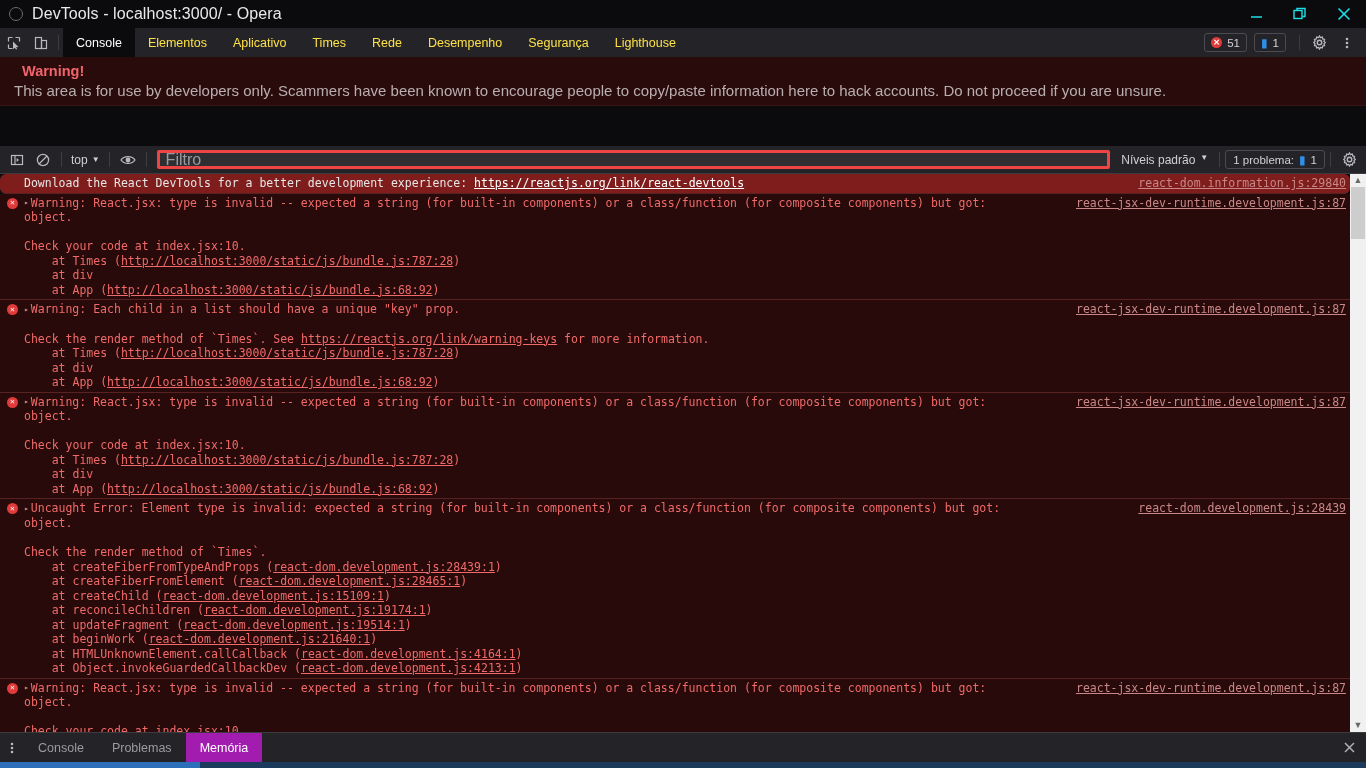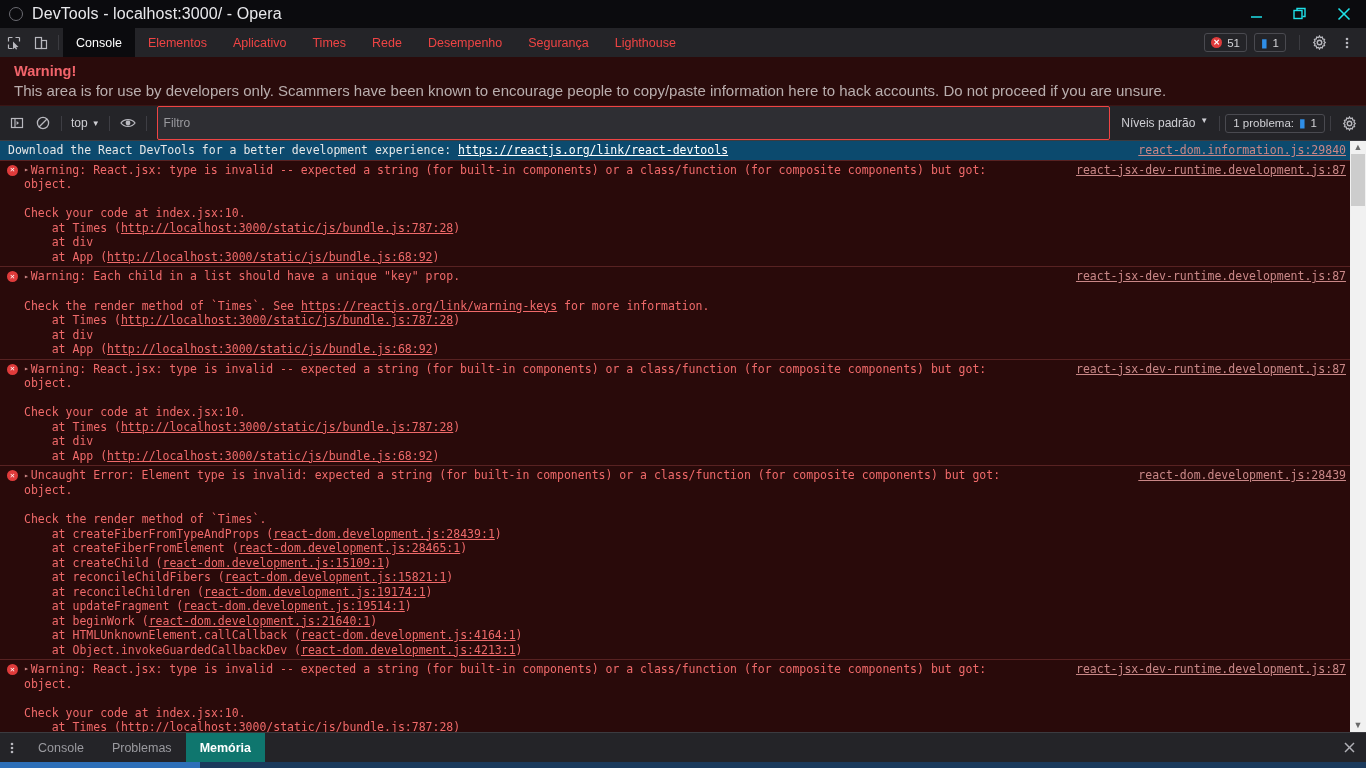--- a/index.html
+++ b/index.html
@@ -36,21 +36,21 @@
     background: #242428;
     display: flex; align-items: stretch;
     position: relative;
   }
   .dt-icon-btn {
     width: 27px; display: flex; align-items: center; justify-content: center;
   }
   .dt-sep { width: 1px; margin: 7px 4px; background: #3b3b40; }
   .dt-tab {
     display: flex; align-items: center; padding: 0 13px;
-    color: #ef4444; font-size: 12.5px; white-space: nowrap;
+    color: #fde047; font-size: 12.5px; white-space: nowrap;
   }
   .dt-tab.active { background: #0b0b0e; color: #ffffff; }
   .dt-right { margin-left: auto; display: flex; align-items: center; padding-right: 6px; }
   .pill {
     display: flex; align-items: center; gap: 5px;
     border: 1px solid #4a4a50; border-radius: 3px;
     height: 19px; padding: 0 6px; margin-right: 7px;
     color: #d2d2d6; font-size: 11.5px;
   }
   .dot-err {
@@ -59,39 +59,40 @@
     color: #fff; font-size: 8px; line-height: 1; font-weight: bold;
   }
   .msg-ico { color: #2f8fe8; font-size: 12px; line-height: 1; }
 
   
   .warn-banner {
     flex: 0 0 49px; background: #2a0b0b;
     padding: 6px 14px 0 14px;
     border-bottom: 1px solid #3a1414;
   }
-  .warn-title { color: #f2646b; font-size: 14.5px; font-weight: bold; margin-bottom: 3px; }
+  .warn-title { color: #f2646b; font-size: 14.5px; font-weight: bold; margin-bottom: 3px; margin-left: 8px; }
   .warn-text { color: #b9aeae; font-size: 15px; }
 
   
   .filterbar {
     flex: 0 0 28px; background: #242428;
     display: flex; align-items: center; gap: 0;
     border-bottom: 1px solid #3b3b40;
     padding: 0 4px;
+    margin-top: 40px;
   }
   .fb-btn { width: 26px; height: 26px; display: flex; align-items: center; justify-content: center; }
   .fb-sep { width: 1px; height: 15px; background: #3e3e44; margin: 0 5px; }
   .fb-ctx { display: flex; align-items: center; gap: 4px; color: #cfcfd4; font-size: 12px; padding: 0 4px; }
   .caret { font-size: 8px; color: #cfcfd4; }
   .fb-filter {
-    flex: 1 1 auto; height: 34px; margin: 0 5px;
-    background: #2e2e33; border: 1px solid #ef4444; border-radius: 2px;
+    flex: 1 1 auto; height: 19px; margin: 0 5px;
+    background: #2e2e33; border: 3px solid #ef4444; border-radius: 2px;
     display: flex; align-items: center; padding: 0 6px;
-    color: #9a9a9f; font-size: 12px;
+    color: #9a9a9f; font-size: 16px;
   }
   .fb-levels { color: #cfcfd4; font-size: 12px; display: flex; align-items: flex-start; gap: 5px; padding: 0 6px; }
   .fb-prob {
     display: flex; align-items: center; gap: 5px;
     border: 1px solid #4a4a50; border-radius: 3px;
     height: 19px; padding: 0 7px;
     color: #d2d2d6; font-size: 11.5px;
   }
 
   
@@ -112,22 +113,22 @@
     position: absolute; top: 13px; left: 1px; width: 14px; height: 52px;
     background: #cdcdcd;
   }
 
   .row {
     position: relative;
     padding: 2px 0 2px 24px;
     border-bottom: 1px solid #582222;
   }
   .row.info {
-    background: #0c4a6e; color: #e6e6e6;
-    padding-left: 8px; border-bottom: 1px solid #582222;
+    background: #7f1d1d; color: #e6e6e6;
+    padding-left: 24px; border-bottom: 1px solid #582222; border-radius: 6px;
   }
   .row.err { background: #290a0a; color: #f06a6a; }
   .row-ico {
     position: absolute; left: 7px; top: 4px;
     width: 11px; height: 11px; border-radius: 50%; background: #e03b3b;
     display: flex; align-items: center; justify-content: center;
     color: #fff; font-size: 8px; line-height: 1; font-weight: bold;
   }
   .tri {
     color: #cc8585; font-size: 8px; margin-right: 2px;
@@ -146,21 +147,21 @@
   .spacer-line { height: 14.5px; }
 
   
   .drawer {
     flex: 0 0 30px; background: #242428;
     display: flex; align-items: stretch;
     border-top: 1px solid #3b3b40; position: relative;
   }
   .dr-more { width: 24px; display: flex; align-items: center; justify-content: center; color: #c0c0c5; font-size: 13px; }
   .dr-tab { display: flex; align-items: center; padding: 0 14px; color: #9a9a9f; font-size: 12.5px; }
-  .dr-tab.active { background: #0f766e; color: #ffffff; font-weight: bold; }
+  .dr-tab.active { background: #a21caf; color: #ffffff; font-weight: normal; }
   .dr-close { position: absolute; right: 0; top: 0; width: 34px; height: 29px; display: flex; align-items: center; justify-content: center; }
   .bottom-strip { flex: 0 0 6px; background: #1b3a5c; }
   .bottom-strip-inner { width: 200px; height: 6px; background: #2d6fb8; }
 </style>
 </head>
 <body>
 
 <div class="titlebar">
   <div class="tb-logo"></div>
   <div class="tb-title">DevTools - localhost:3000/ - Opera</div>
@@ -341,21 +342,20 @@
         <span class="src">react-jsx-dev-runtime.development.js:87</span>
       </div>
       <div class="row err">
         <span class="row-ico">✕</span>
         <span class="msg"><span class="tri">▸</span>Uncaught Error: Element type is invalid: expected a string (for built-in components) or a class/function (for composite components) but got: object.</span>
         <div class="spacer-line"></div>
         <div class="stack">Check the render method of `Times`.</div>
         <div class="stack">    at createFiberFromTypeAndProps (<span class="lnk">react-dom.development.js:28439:1</span>)</div>
         <div class="stack">    at createFiberFromElement (<span class="lnk">react-dom.development.js:28465:1</span>)</div>
         <div class="stack">    at createChild (<span class="lnk">react-dom.development.js:15109:1</span>)</div>
-        <div class="stack">    at reconcileChildFibers (<span class="lnk">react-dom.development.js:15821:1</span>)</div>
         <div class="stack">    at reconcileChildren (<span class="lnk">react-dom.development.js:19174:1</span>)</div>
         <div class="stack">    at updateFragment (<span class="lnk">react-dom.development.js:19514:1</span>)</div>
         <div class="stack">    at beginWork (<span class="lnk">react-dom.development.js:21640:1</span>)</div>
         <div class="stack">    at HTMLUnknownElement.callCallback (<span class="lnk">react-dom.development.js:4164:1</span>)</div>
         <div class="stack">    at Object.invokeGuardedCallbackDev (<span class="lnk">react-dom.development.js:4213:1</span>)</div>
         <span class="src">react-dom.development.js:28439</span>
       </div>
       <div class="row err">
         <span class="row-ico">✕</span>
         <span class="msg"><span class="tri">▸</span>Warning: React.jsx: type is invalid -- expected a string (for built-in components) or a class/function (for composite components) but got: object.</span>

